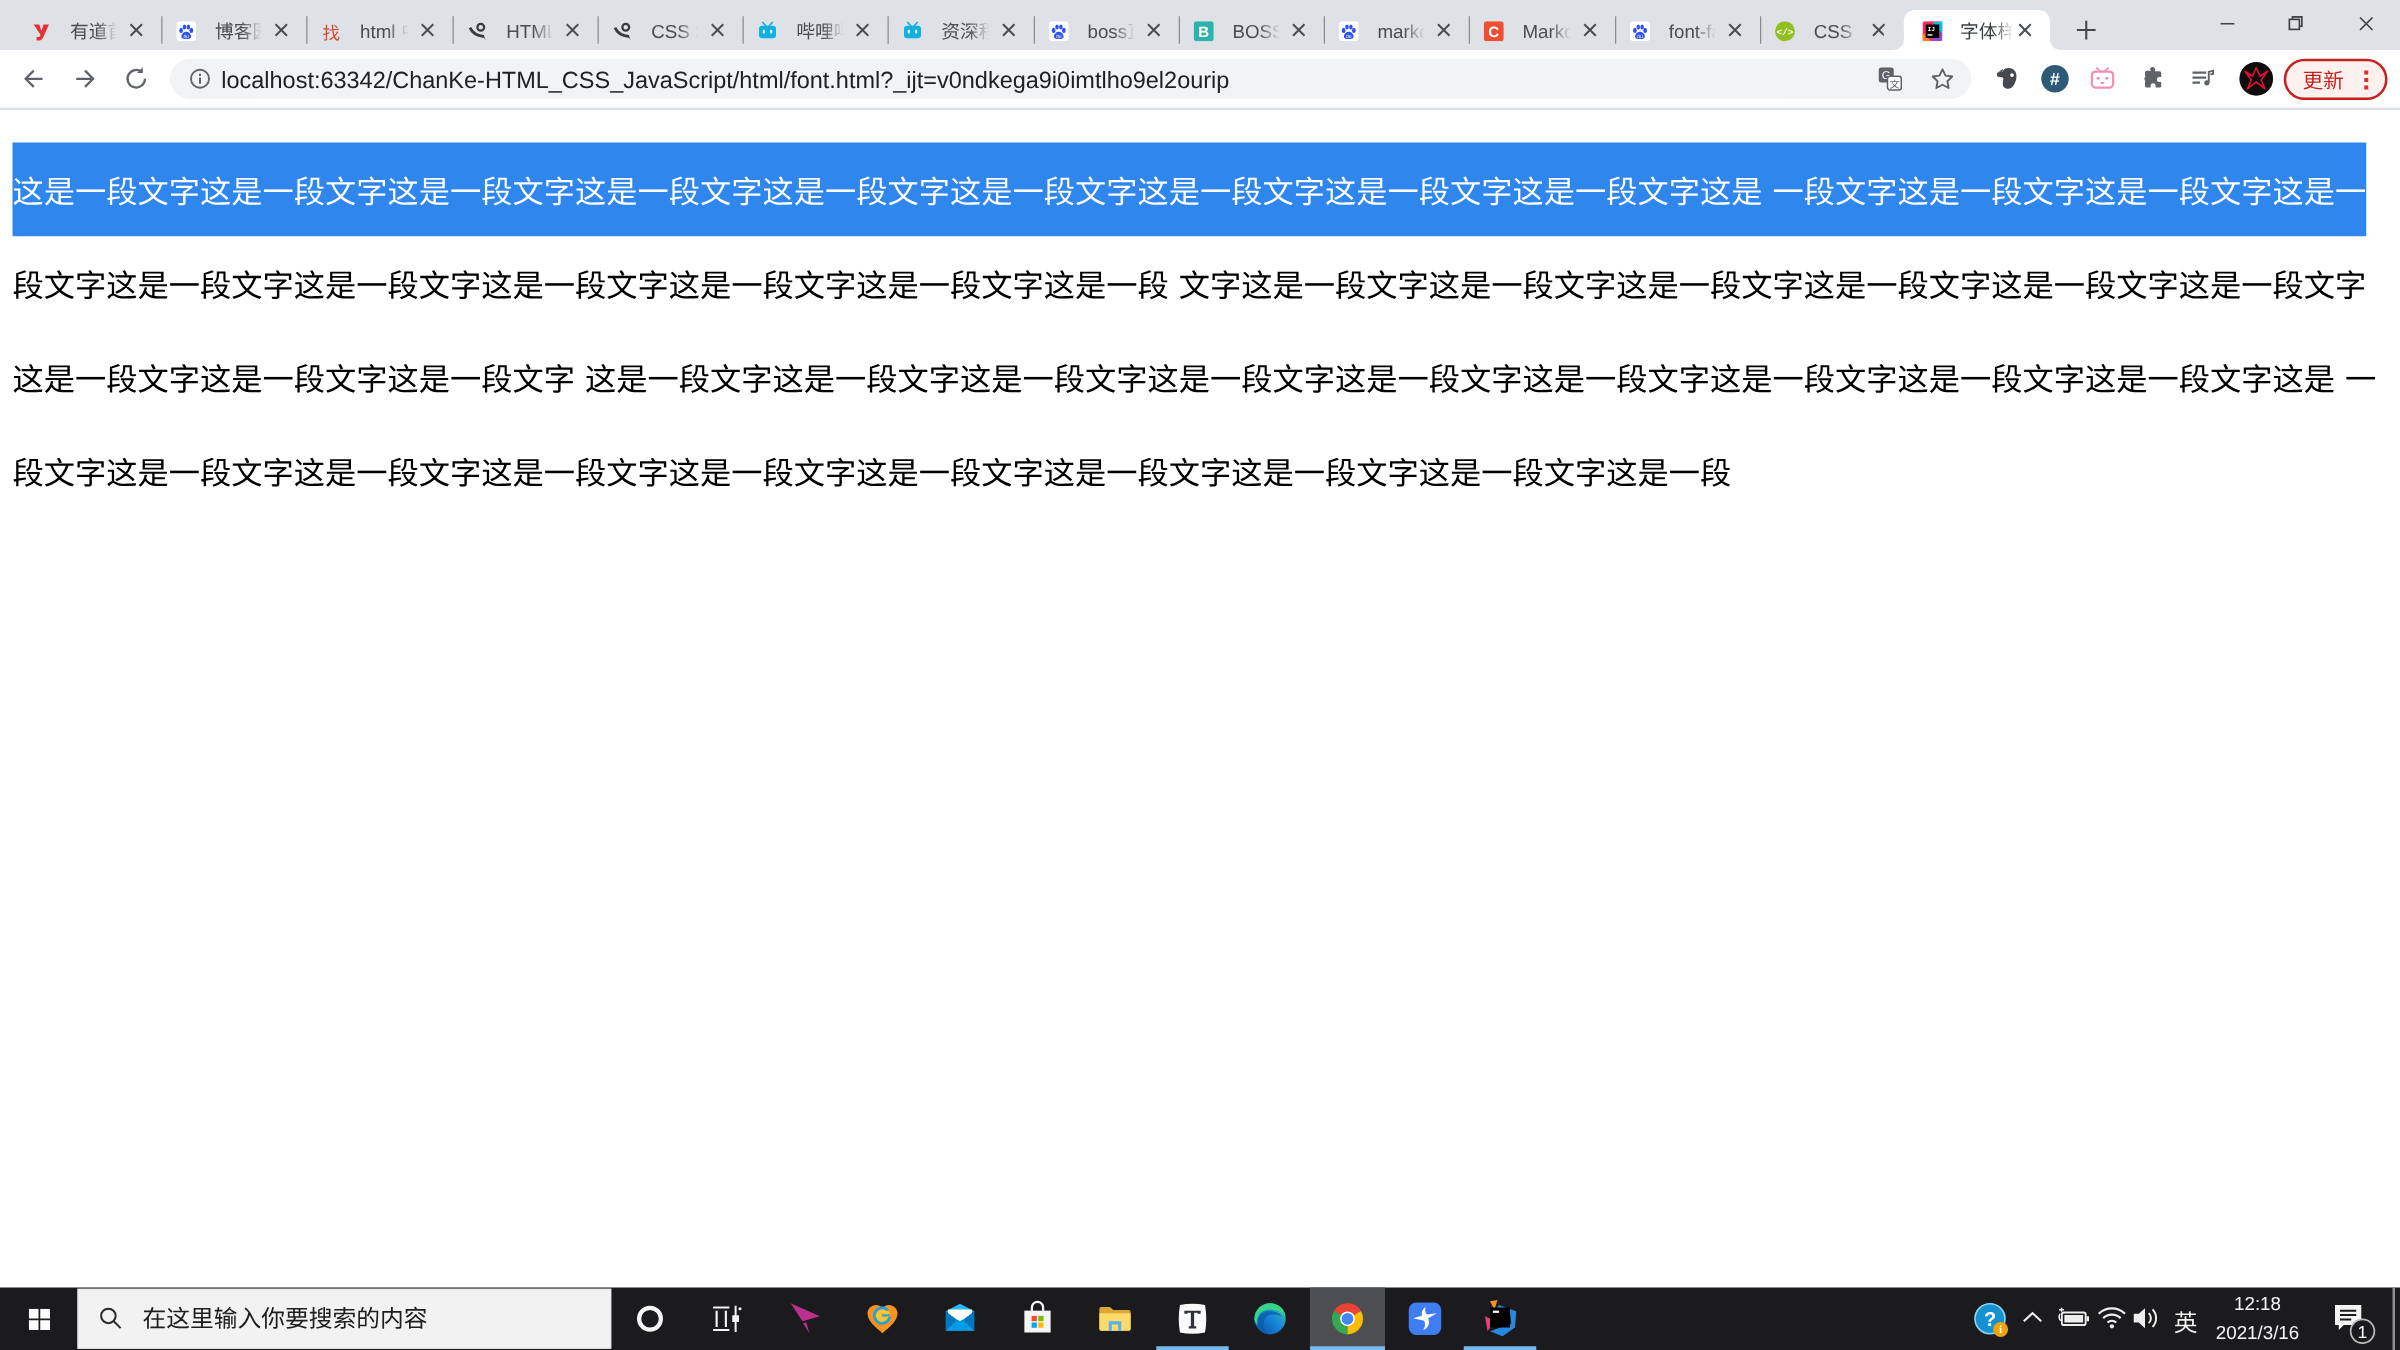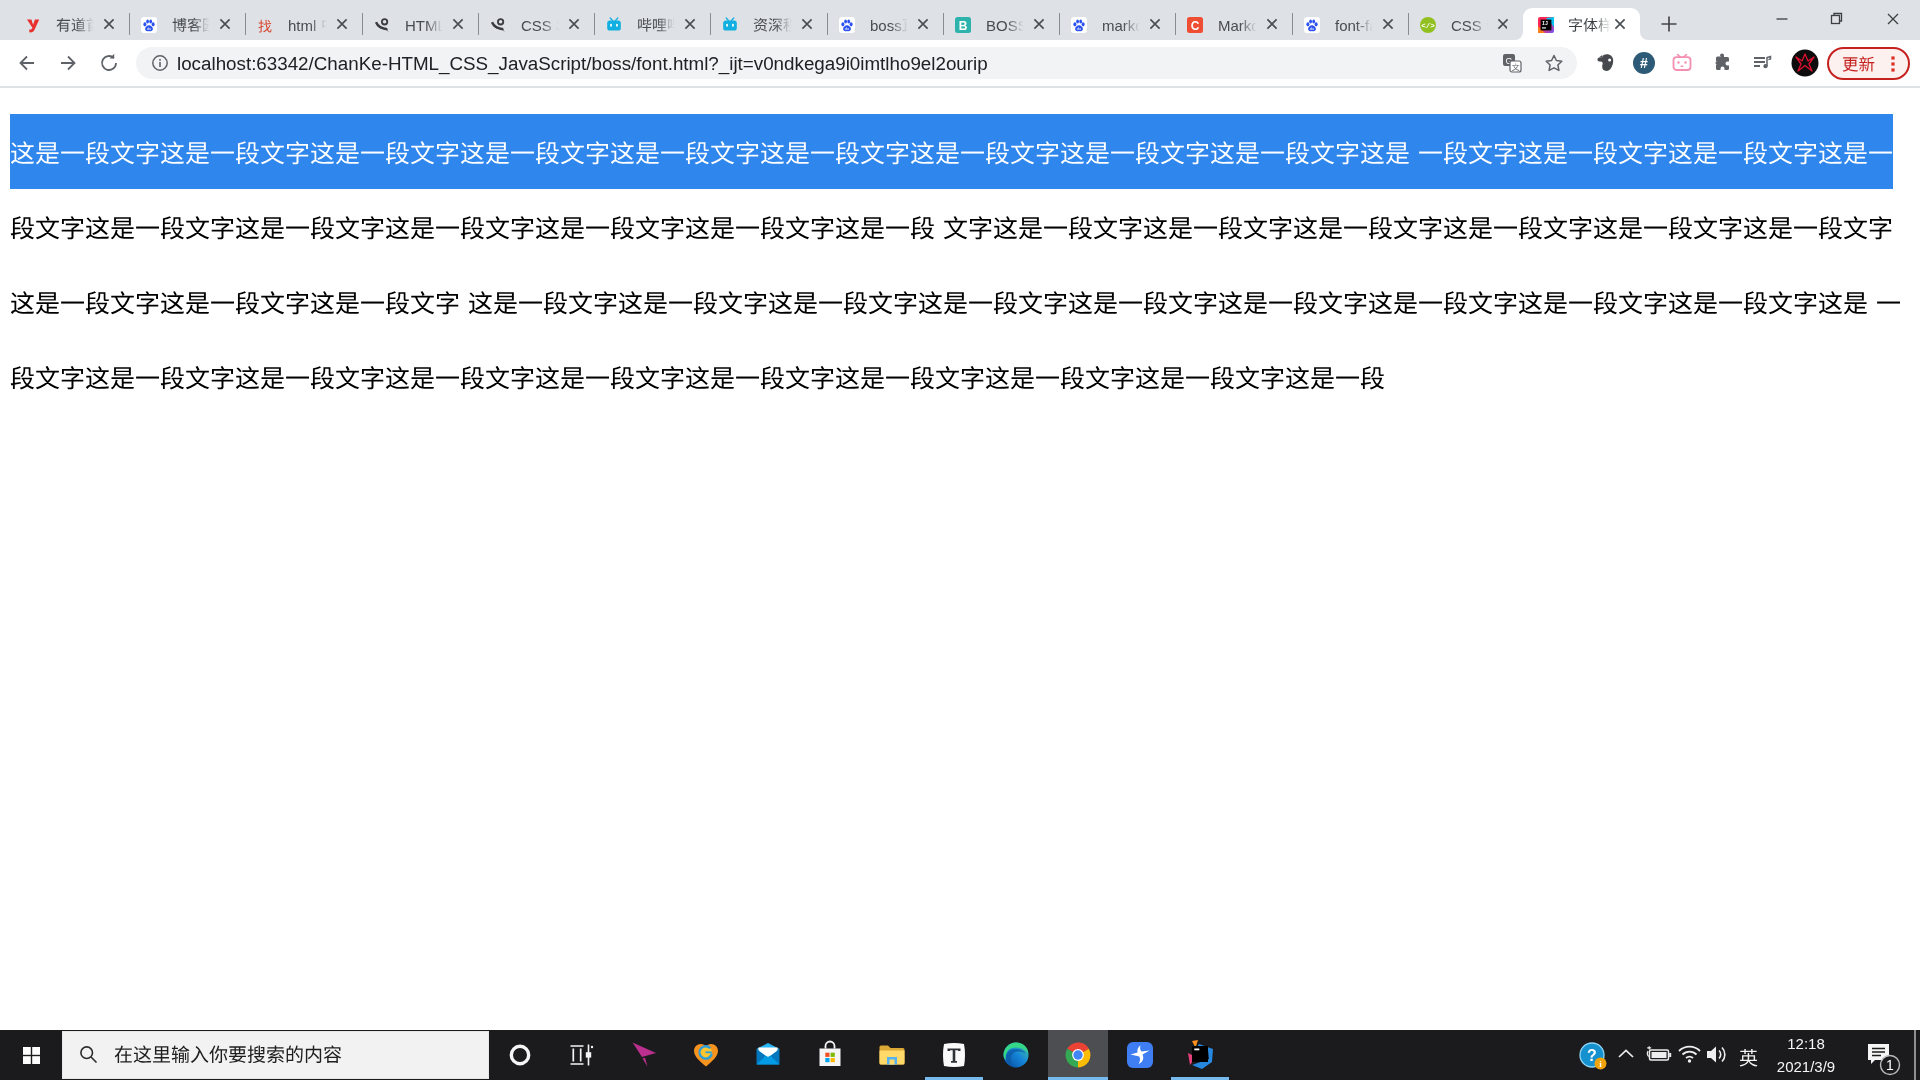--- a/index.html
+++ b/index.html
@@ -287,21 +287,21 @@
     <svg style="position:absolute;left:98px;top:52px" width="22" height="22" viewBox="0 0 22 22">
       <path d="M18 11 A7 7 0 1 1 15.9 6" fill="none" stroke="#5f6368" stroke-width="1.8"></path>
       <path d="M16.2 1.8 V6.4 H11.6 Z" fill="#5f6368"></path>
     </svg>
   <div style="position:absolute;left:136px;top:47px;width:1441px;height:32px;border-radius:16px;background:#f1f3f4"></div>
     <svg style="position:absolute;left:151px;top:54px" width="18" height="18" viewBox="0 0 18 18">
       <circle cx="9" cy="9" r="7.2" fill="none" stroke="#5f6368" stroke-width="1.5"></circle>
       <rect x="8.2" y="8" width="1.6" height="5" fill="#5f6368"></rect>
       <rect x="8.2" y="5" width="1.6" height="1.8" fill="#5f6368"></rect>
     </svg>
-    <div style="position:absolute;left:177px;top:47px;height:32px;line-height:33px;font-size:18.8px;color:#202124">localhost:63342/ChanKe-HTML_CSS_JavaScript/boss/font.html?_ijt=v0ndkega9i0imtlho9el2ourip</div>
+    <div style="position:absolute;left:177px;top:47px;height:32px;line-height:33px;font-size:18.8px;color:#202124">localhost:63342/ChanKe-HTML_CSS_JavaScript/html/font.html?_ijt=v0ndkega9i0imtlho9el2ourip</div>
     <svg style="position:absolute;left:1502px;top:53px" width="20" height="20" viewBox="0 0 20 20">
       <rect x="1" y="1" width="12" height="12" rx="2" fill="#5f6368"></rect>
       <text x="7" y="10.5" text-anchor="middle" font-family="Liberation Sans" font-size="9" fill="#fff">G</text>
       <rect x="8" y="8" width="11" height="11" rx="2" fill="#fff" stroke="#5f6368" stroke-width="1.2"></rect>
       <g transform="translate(9.7,17.3) scale(0.0080,-0.0080)" fill="#5f6368">
         <use href="#q4" x="0"></use>
       </g>
     </svg>
     <svg style="position:absolute;left:1544px;top:53px" width="20" height="20" viewBox="0 0 20 20">
       <path d="M10 2.5 L12.4 7.5 L17.8 8.2 L13.9 12 L14.9 17.4 L10 14.8 L5.1 17.4 L6.1 12 L2.2 8.2 L7.6 7.5 Z" fill="none" stroke="#5f6368" stroke-width="1.5" stroke-linejoin="round"></path>
@@ -778,21 +778,21 @@
       <svg style="position:absolute;left:1705px;top:14px" width="24" height="21" viewBox="0 0 24 21">
         <path d="M2 7 H6 L11 2.5 V18.5 L6 14 H2 Z" fill="#eee"></path>
         <path d="M14 6.5 a5.5 5.5 0 0 1 0 8 M17 3.5 a10 10 0 0 1 0 14" fill="none" stroke="#eee" stroke-width="1.6"></path>
       </svg>
       <svg style="position:absolute;left:1738px;top:10px" width="22" height="30" viewBox="0 0 22 30">
         <g transform="translate(1,25) scale(0.0190,-0.0190)" fill="#f2f2f2">
           <use href="#q26" x="0"></use>
         </g>
       </svg>
       <div style="position:absolute;left:1770px;top:5px;width:72px;height:18px;font-size:15px;color:#f5f5f5;text-align:center">12:18</div>
-      <div style="position:absolute;left:1770px;top:28px;width:72px;height:18px;font-size:15px;color:#f5f5f5;text-align:center">2021/3/9</div>
+      <div style="position:absolute;left:1770px;top:28px;width:72px;height:18px;font-size:15px;color:#f5f5f5;text-align:center">2021/3/16</div>
       <svg style="position:absolute;left:1864px;top:12px" width="40" height="36" viewBox="0 0 40 36">
         <path d="M4 2 H25 V18 H11 L7 22 V18 H4 Z" fill="#f5f5f5"></path>
         <path d="M8 6.5 H21 M8 10 H21 M8 13.5 H17" stroke="#1b1b1d" stroke-width="1.6"></path>
         <circle cx="26" cy="23" r="9.5" fill="#1b1b1d" stroke="#bbb" stroke-width="1.4"></circle>
         <text x="26" y="28" text-anchor="middle" font-family="Liberation Sans" font-size="14" fill="#fff">1</text>
       </svg>
       <div style="position:absolute;left:1914px;top:0;width:2px;height:50px;background:#8f8f8f"></div>
   </div>
 </div>
 <svg width="0" height="0" style="position:absolute">

